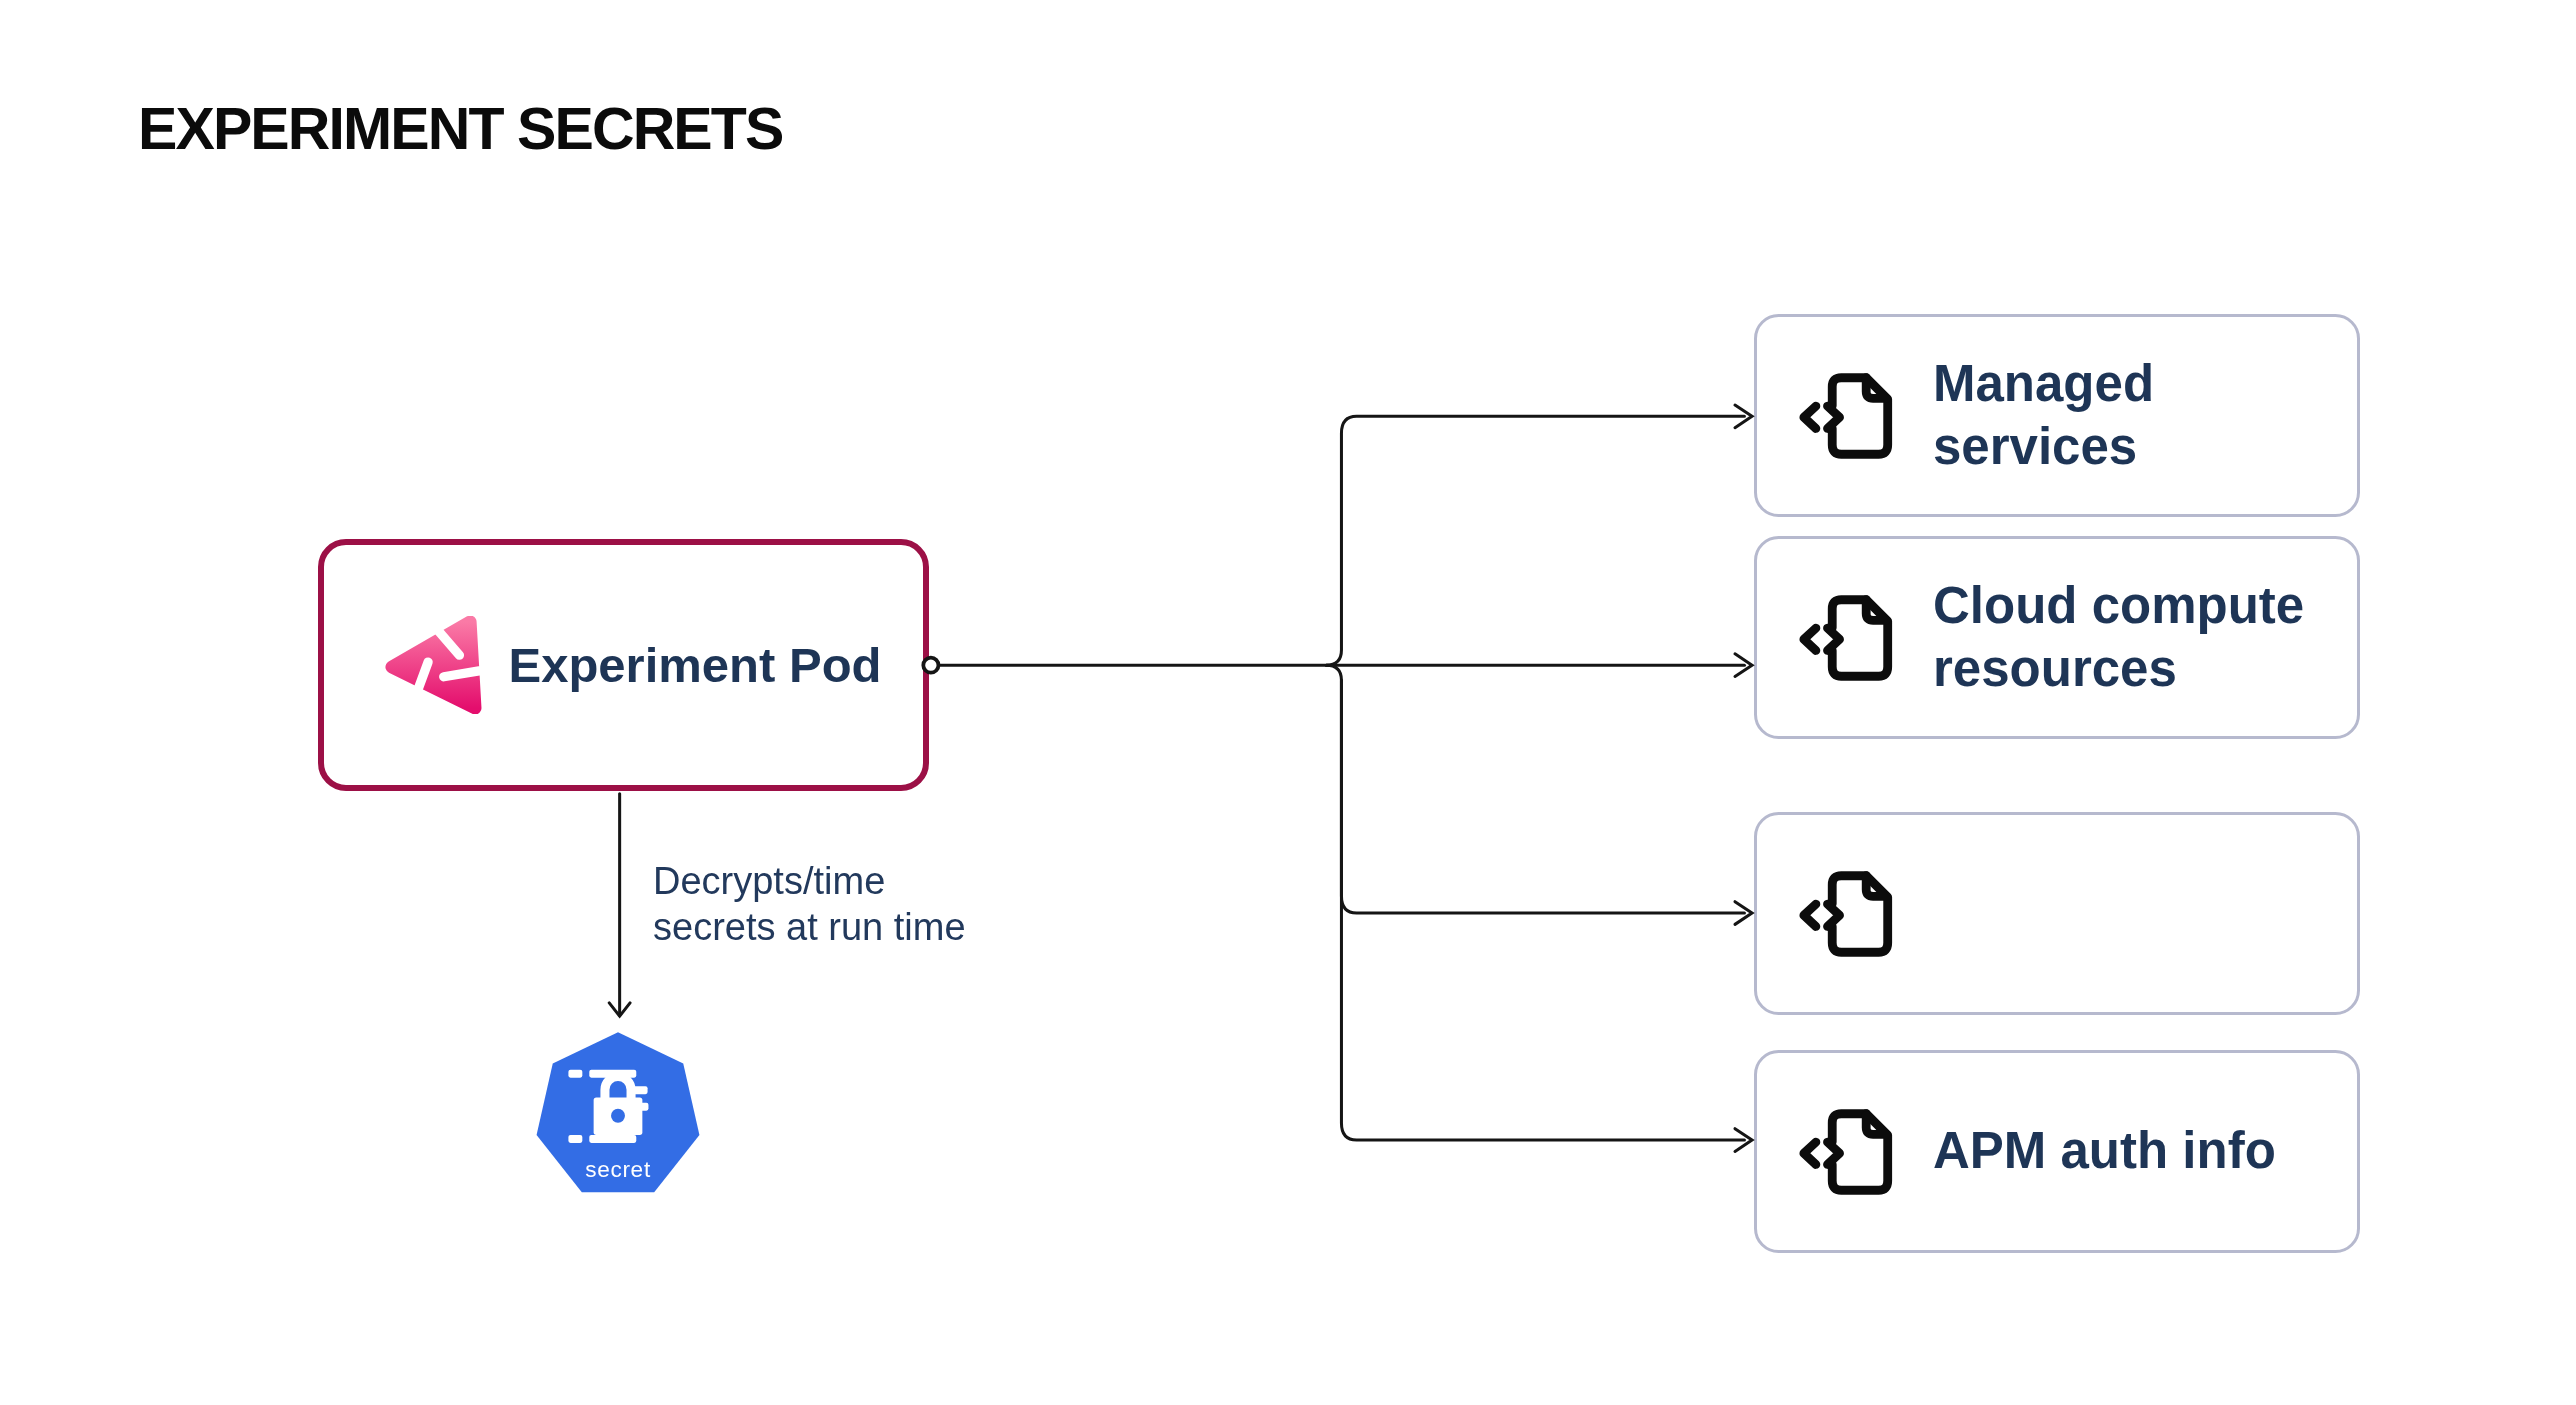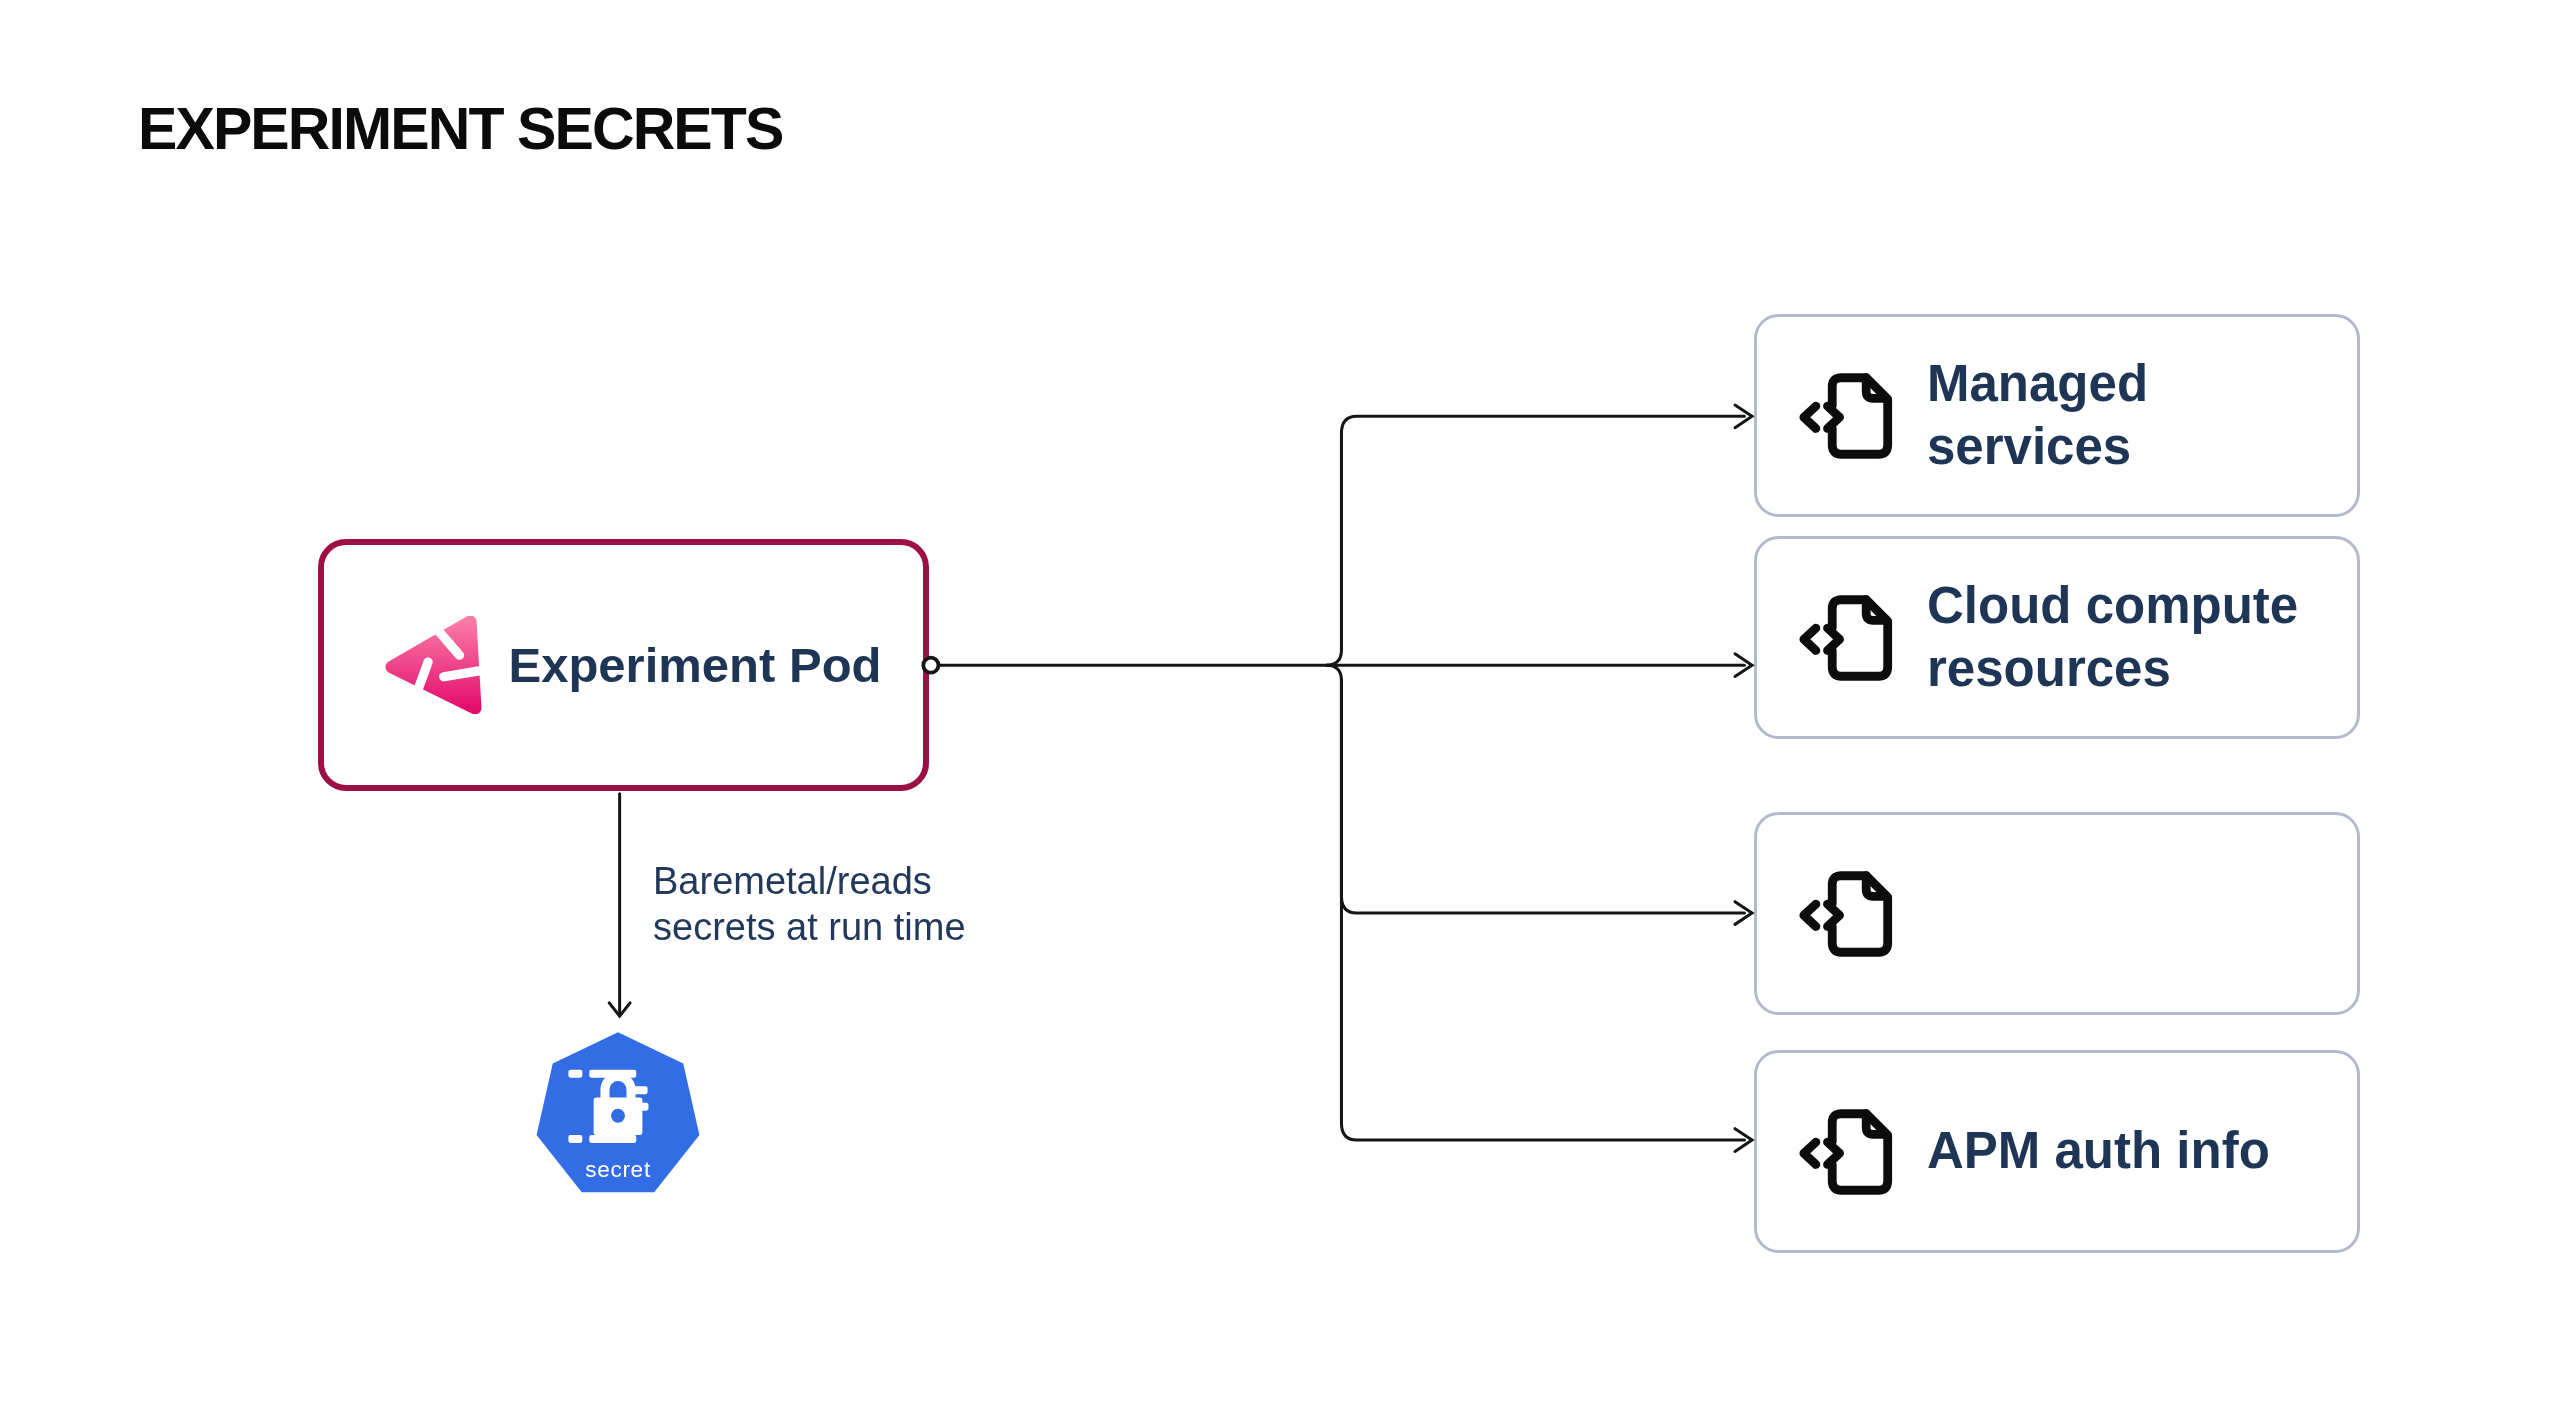--- a/index.html
+++ b/index.html
@@ -18,21 +18,21 @@
     box-sizing:border-box;border:6.6px solid #9c1046;border-radius:28px;
     background:#fff;display:flex;align-items:center;padding-left:58px;gap:26.5px;
   }
   .pod-label{
     font-size:49px;font-weight:700;color:#1e3556;white-space:nowrap;
   }
   
   .target{
     position:absolute;left:1754px;width:606px;height:203px;
     box-sizing:border-box;border:3.8px solid #b6b9ce;border-radius:24.6px;
-    background:#fff;display:flex;align-items:center;padding-left:36px;gap:22px;
+    background:#fff;display:flex;align-items:center;padding-left:36px;gap:28px;
   }
   .t1{top:314px}.t2{top:536px}.t3{top:812px}.t4{top:1050px}
   .target-label{
     font-size:51px;font-weight:700;color:#1e3556;line-height:1.22;max-width:412px;
   }
   .file-ic{flex-shrink:0;}
   
   .edge-note{
     position:absolute;left:653px;top:859px;
     font-size:38px;line-height:1.2;color:#22395c;font-weight:400;
@@ -110,21 +110,21 @@
       <path d="M 9.1 12.9 V 16.7 Q 9.1 18.9 11.2 18.9 H 19.9 Q 22 18.9 22 16.7 V 6.1 L 17 1.1"></path>
       <path d="M 17 1.5 V 4.3 Q 17 5.9 18.6 5.9 H 21.7"></path>
       <path d="M 5.3 7.7 L 2.5 10.3 L 5.3 12.9"></path>
       <path d="M 8 7.7 L 10.8 10.3 L 8 12.9"></path>
     </g>
   </svg>
   <div class="target-label">APM auth info</div>
 </div>
 
 <div class="edge-note">
-  <div>Baremetal/reads</div>
+  <div>Decrypts/time</div>
   <div>secrets at run time</div>
 </div>
 
 <svg class="secret-svg" width="180" height="174" viewBox="0 0 100 100">
   <polygon points="50,3 87.5,21 96.8,62 70.8,95 29.2,95 3.2,62 12.5,21" fill="#336de5"></polygon>
   <g fill="#ffffff">
     <rect x="21.5" y="24.5" width="8" height="4.6" rx="1.2"></rect>
     <rect x="33.5" y="24.5" width="27" height="4.6" rx="1.2"></rect>
     <rect x="56" y="34" width="11" height="4.6" rx="1.2"></rect>
     <rect x="60" y="43.5" width="7.5" height="4.6" rx="1.2"></rect>

